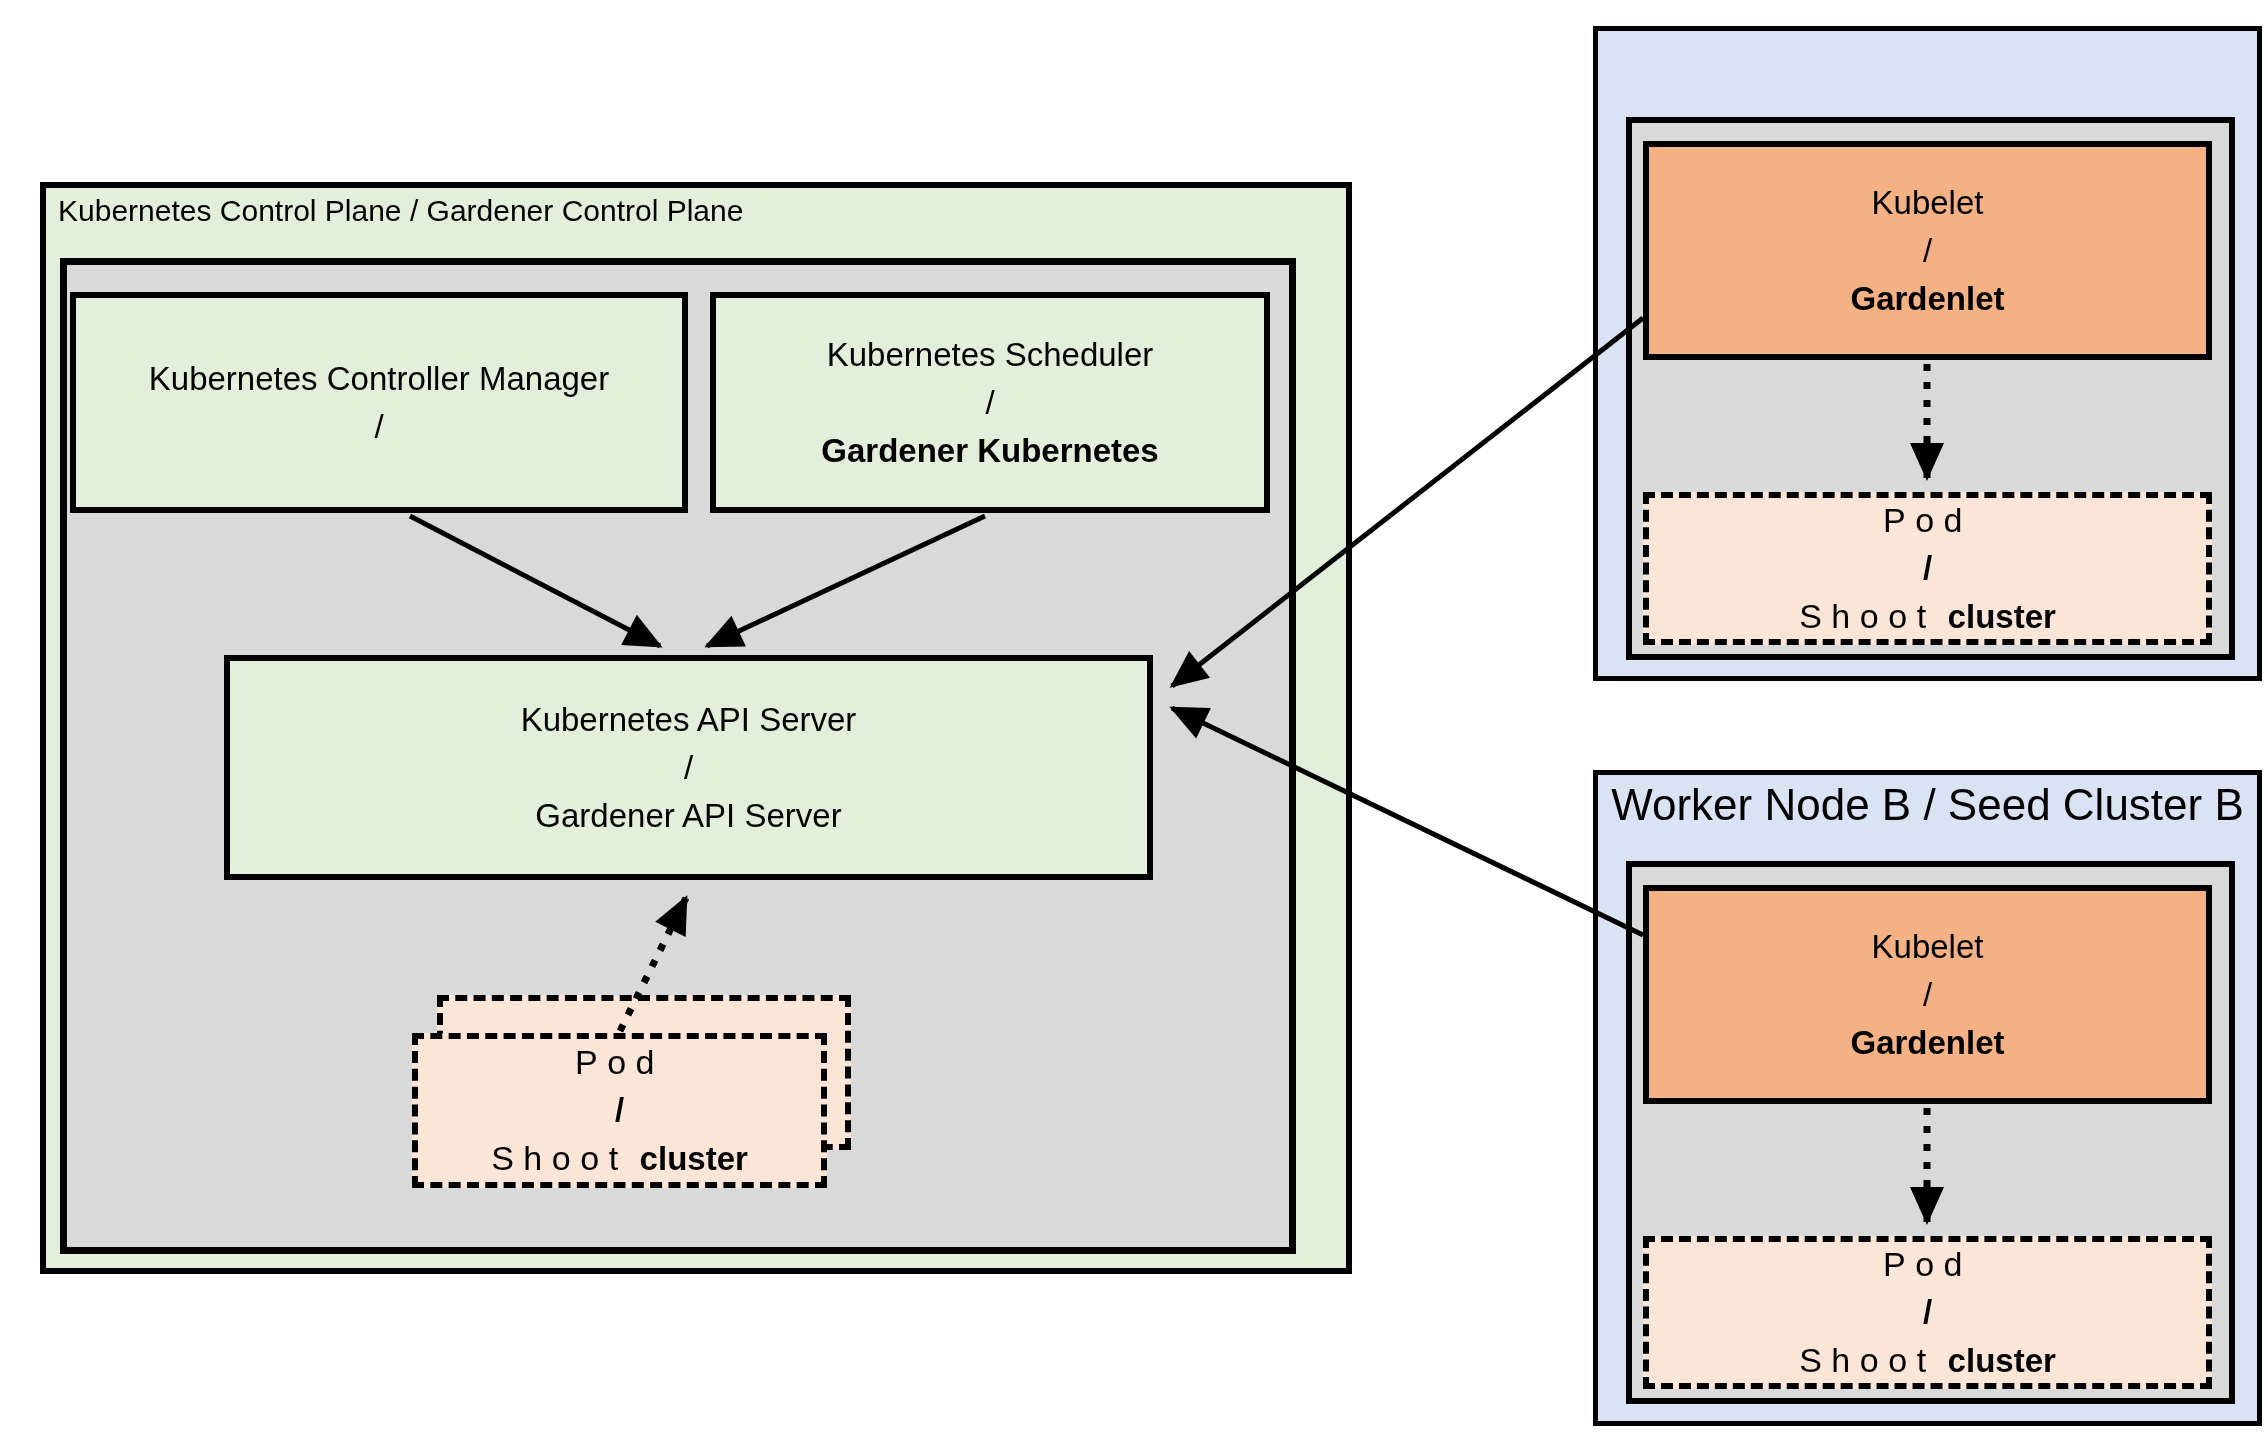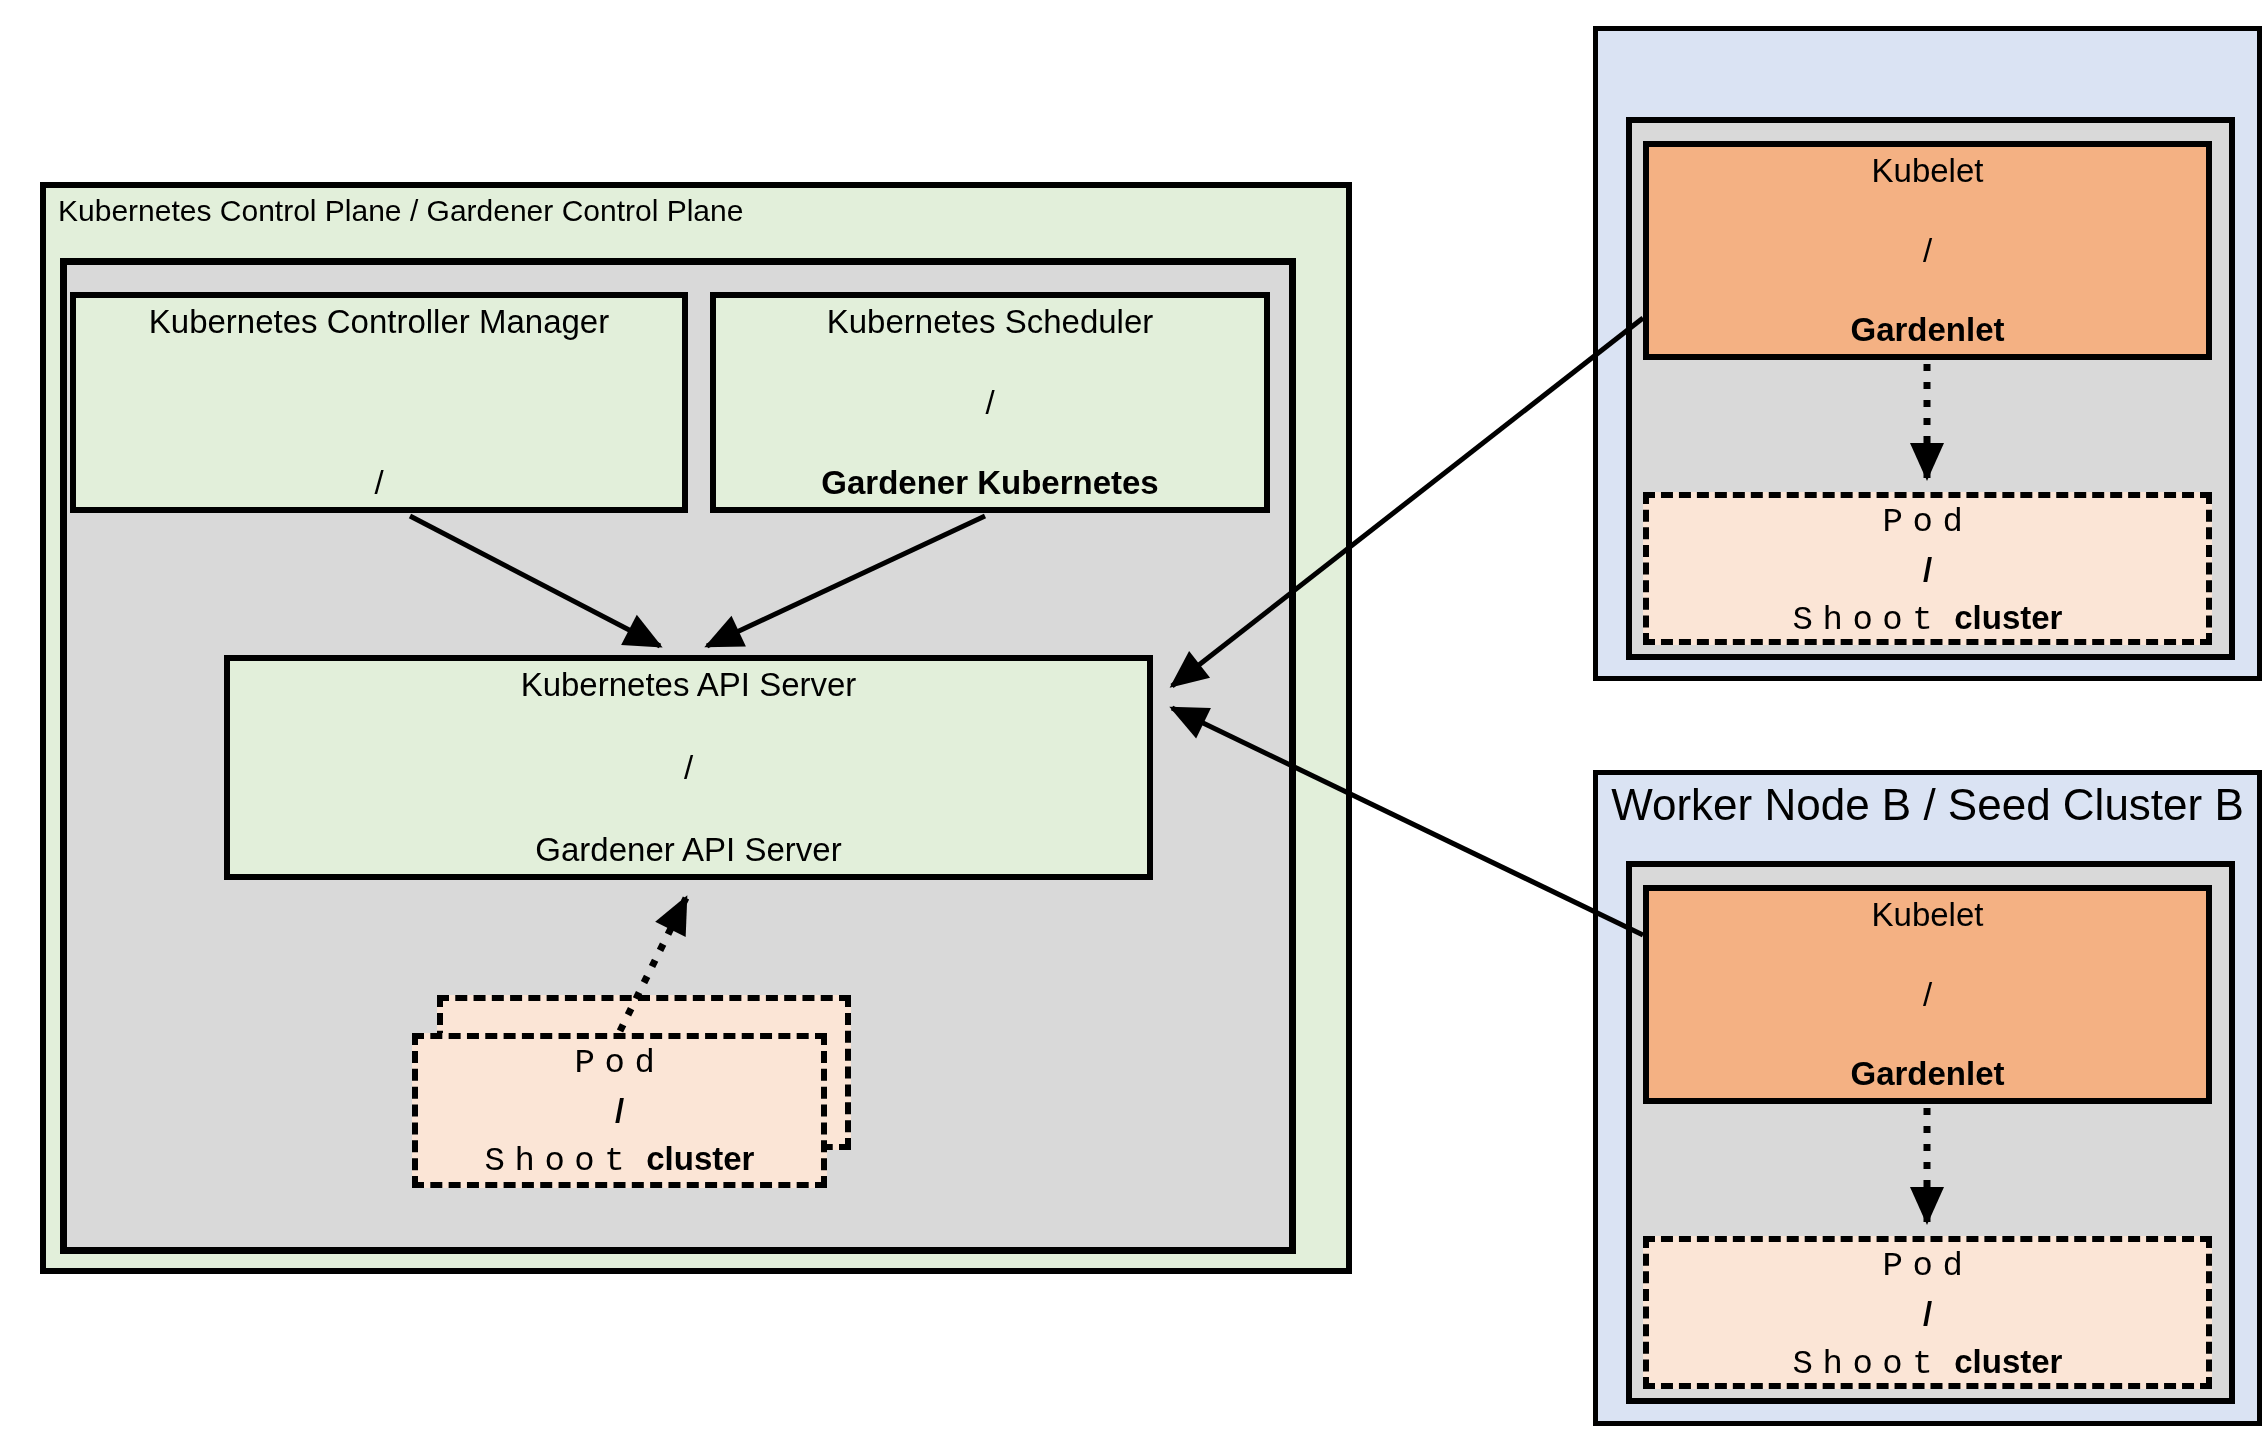--- a/index.html
+++ b/index.html
@@ -1,29 +1,29 @@
 <!DOCTYPE html>
 <html><head>
 <meta charset="utf-8">
 <style>
   html,body{margin:0;padding:0;background:#ffffff;}
   #canvas{position:relative;width:2266px;height:1434px;background:#ffffff;overflow:hidden;
           font-family:"Liberation Sans",sans-serif;color:#000;}
   .box{position:absolute;box-sizing:border-box;border:6px solid #000;}
-  .flexc{display:flex;flex-direction:column;align-items:center;justify-content:space-between;
+  .flexc{display:flex;flex-direction:column;align-items:center;justify-content:center;
          text-align:center;font-size:33px;line-height:48px;}
   .green{background:#e2efda;}
   .graypanel{background:#d9d9d9;border-width:7px;}
   .blue{background:#dae3f3;border-width:5px;}
   .orange{background:#f4b183;}
   .peach{background:#fbe5d6;border-style:dashed;}
   .title-cp{position:absolute;left:58px;top:194px;font-size:30px;white-space:nowrap;}
   .title-worker{position:absolute;font-size:44px;text-align:center;white-space:nowrap;}
   .bold{font-weight:bold;}
-  .mono{font-family:Liberation Mono, monospace;font-size:34px;letter-spacing:0.28em;}
+  .mono{font-family:Liberation Sans, sans-serif;font-size:34px;letter-spacing:0.28em;}
   .podline{display:flex;flex-direction:row;align-items:baseline;justify-content:center;}
   .podline .plain{margin-left:12px;font-weight:bold;}
   svg.overlay{position:absolute;left:0;top:0;width:2266px;height:1434px;pointer-events:none;}
   svg .solidline{stroke:#000;stroke-width:5;fill:none;}
   svg .dotline{stroke:#000;stroke-width:7;fill:none;stroke-dasharray:7 11;}
 </style>
 </head>
 <body>
 
 <div id="canvas">

